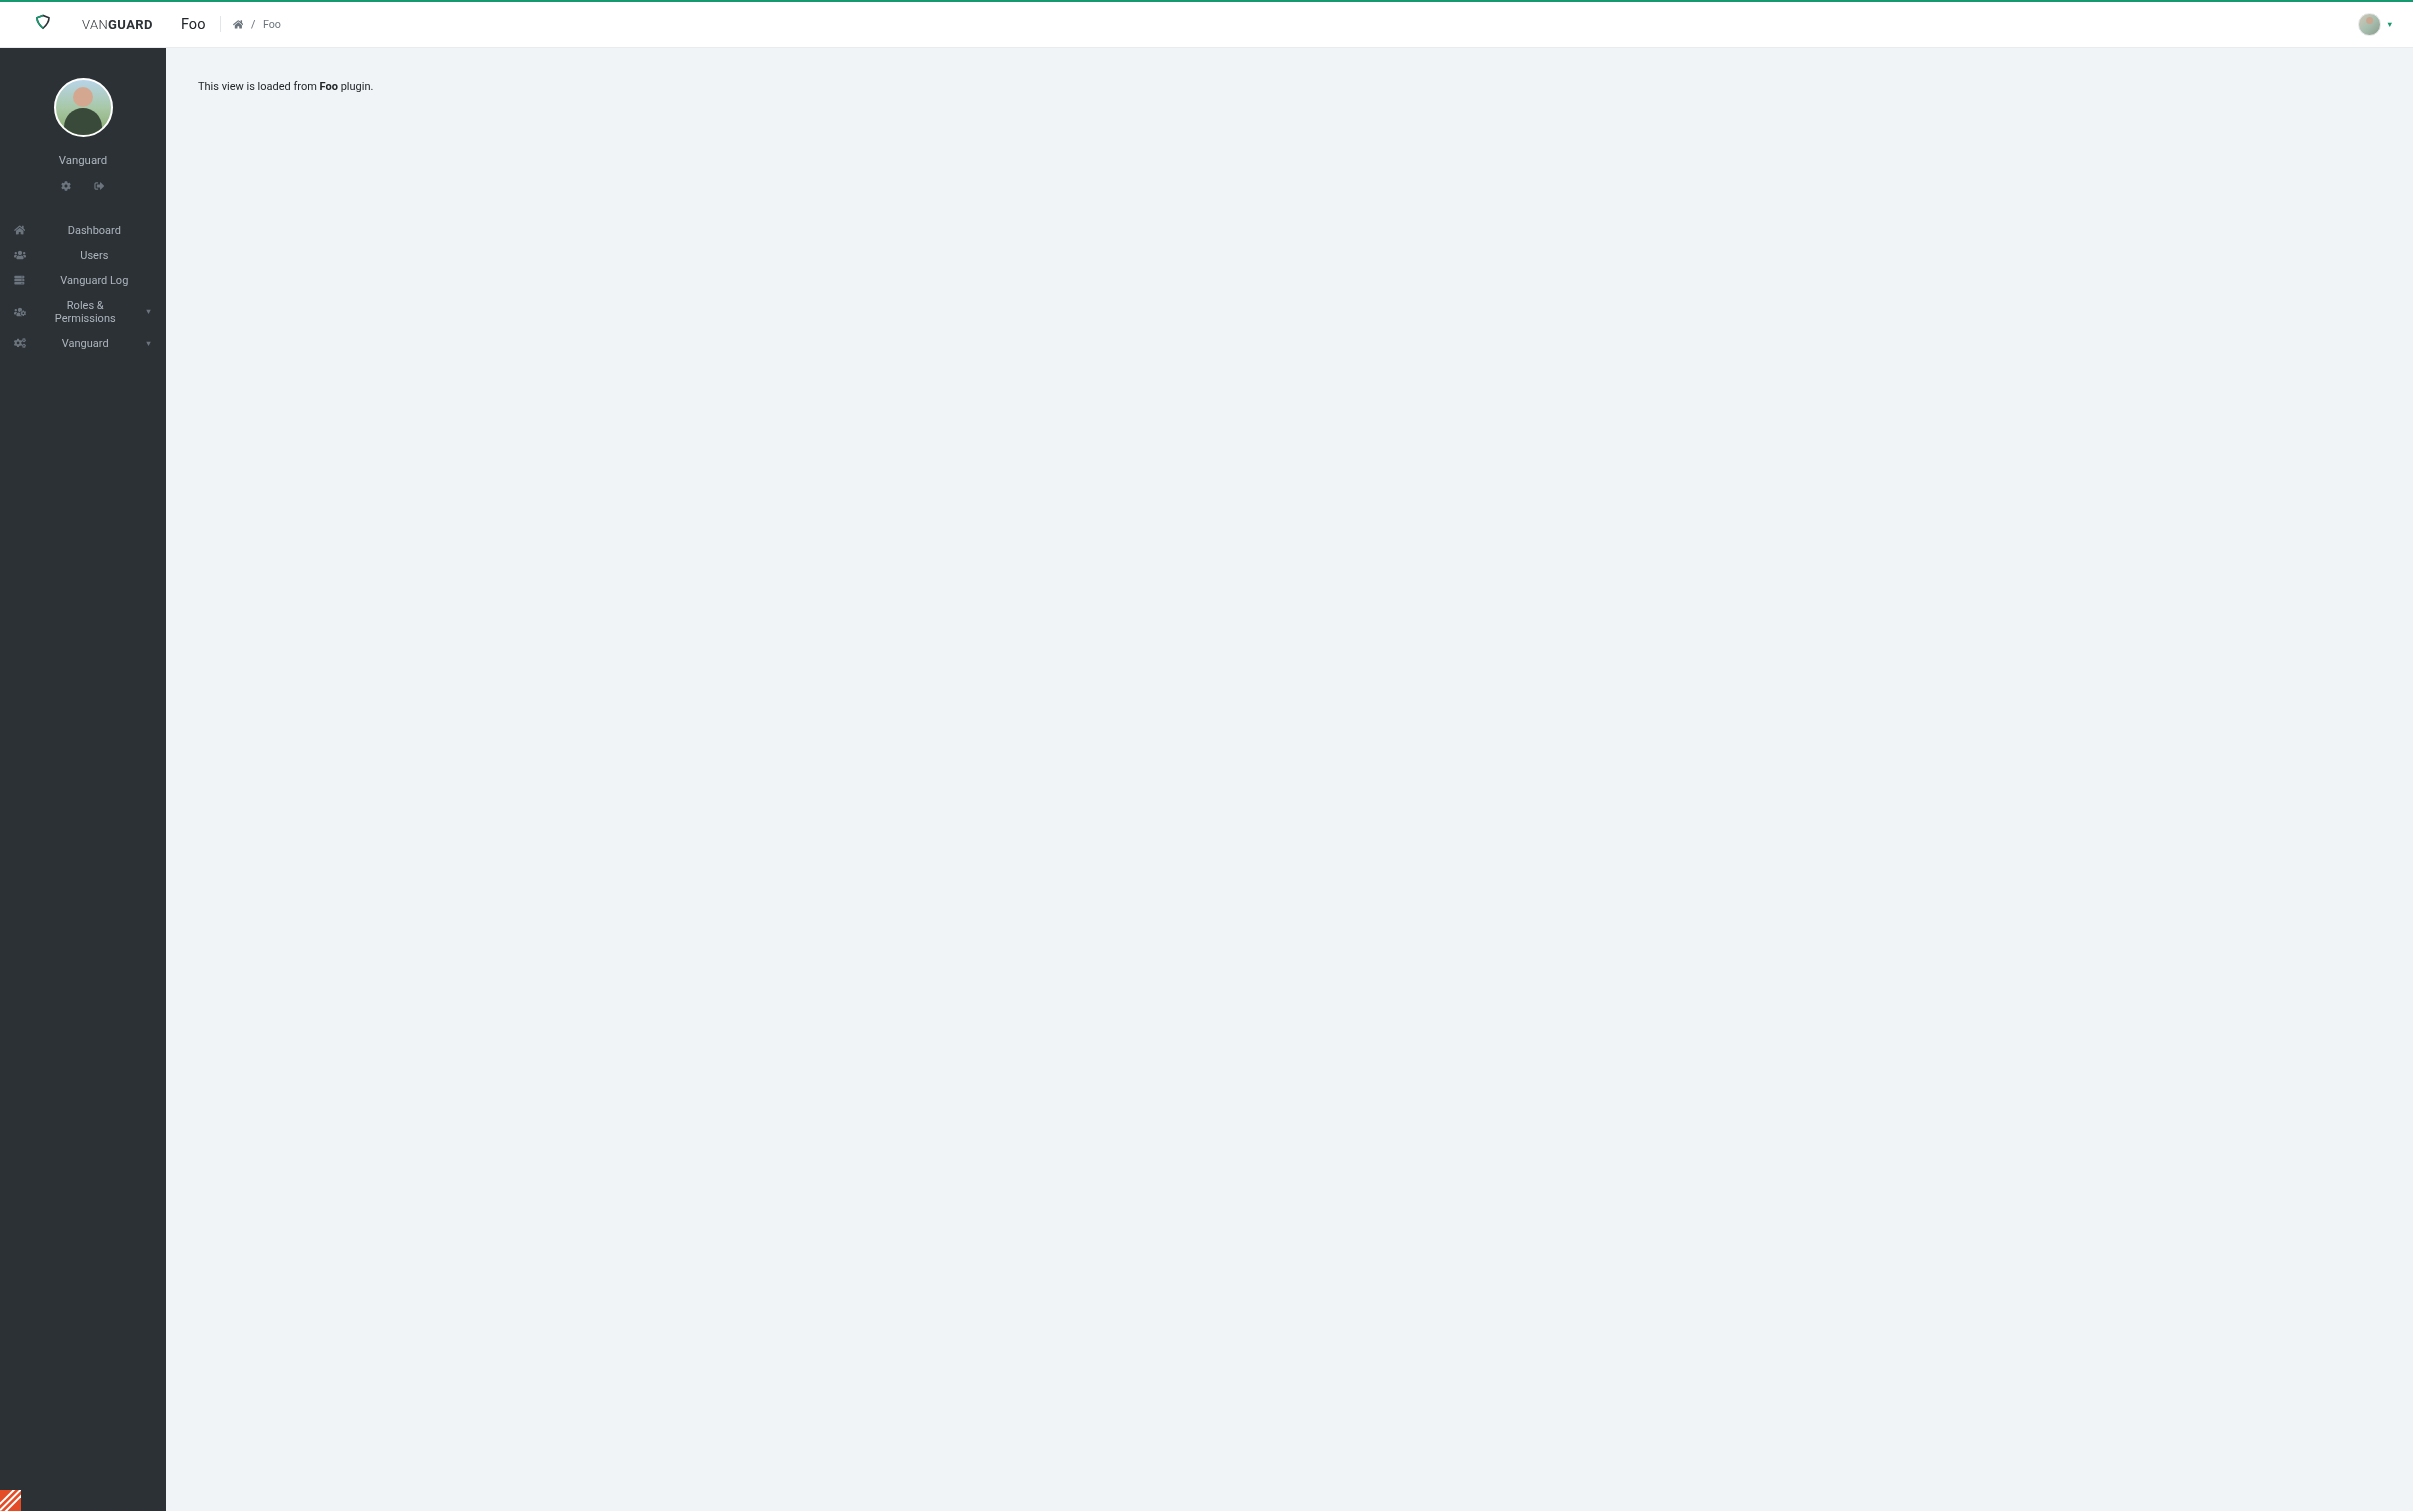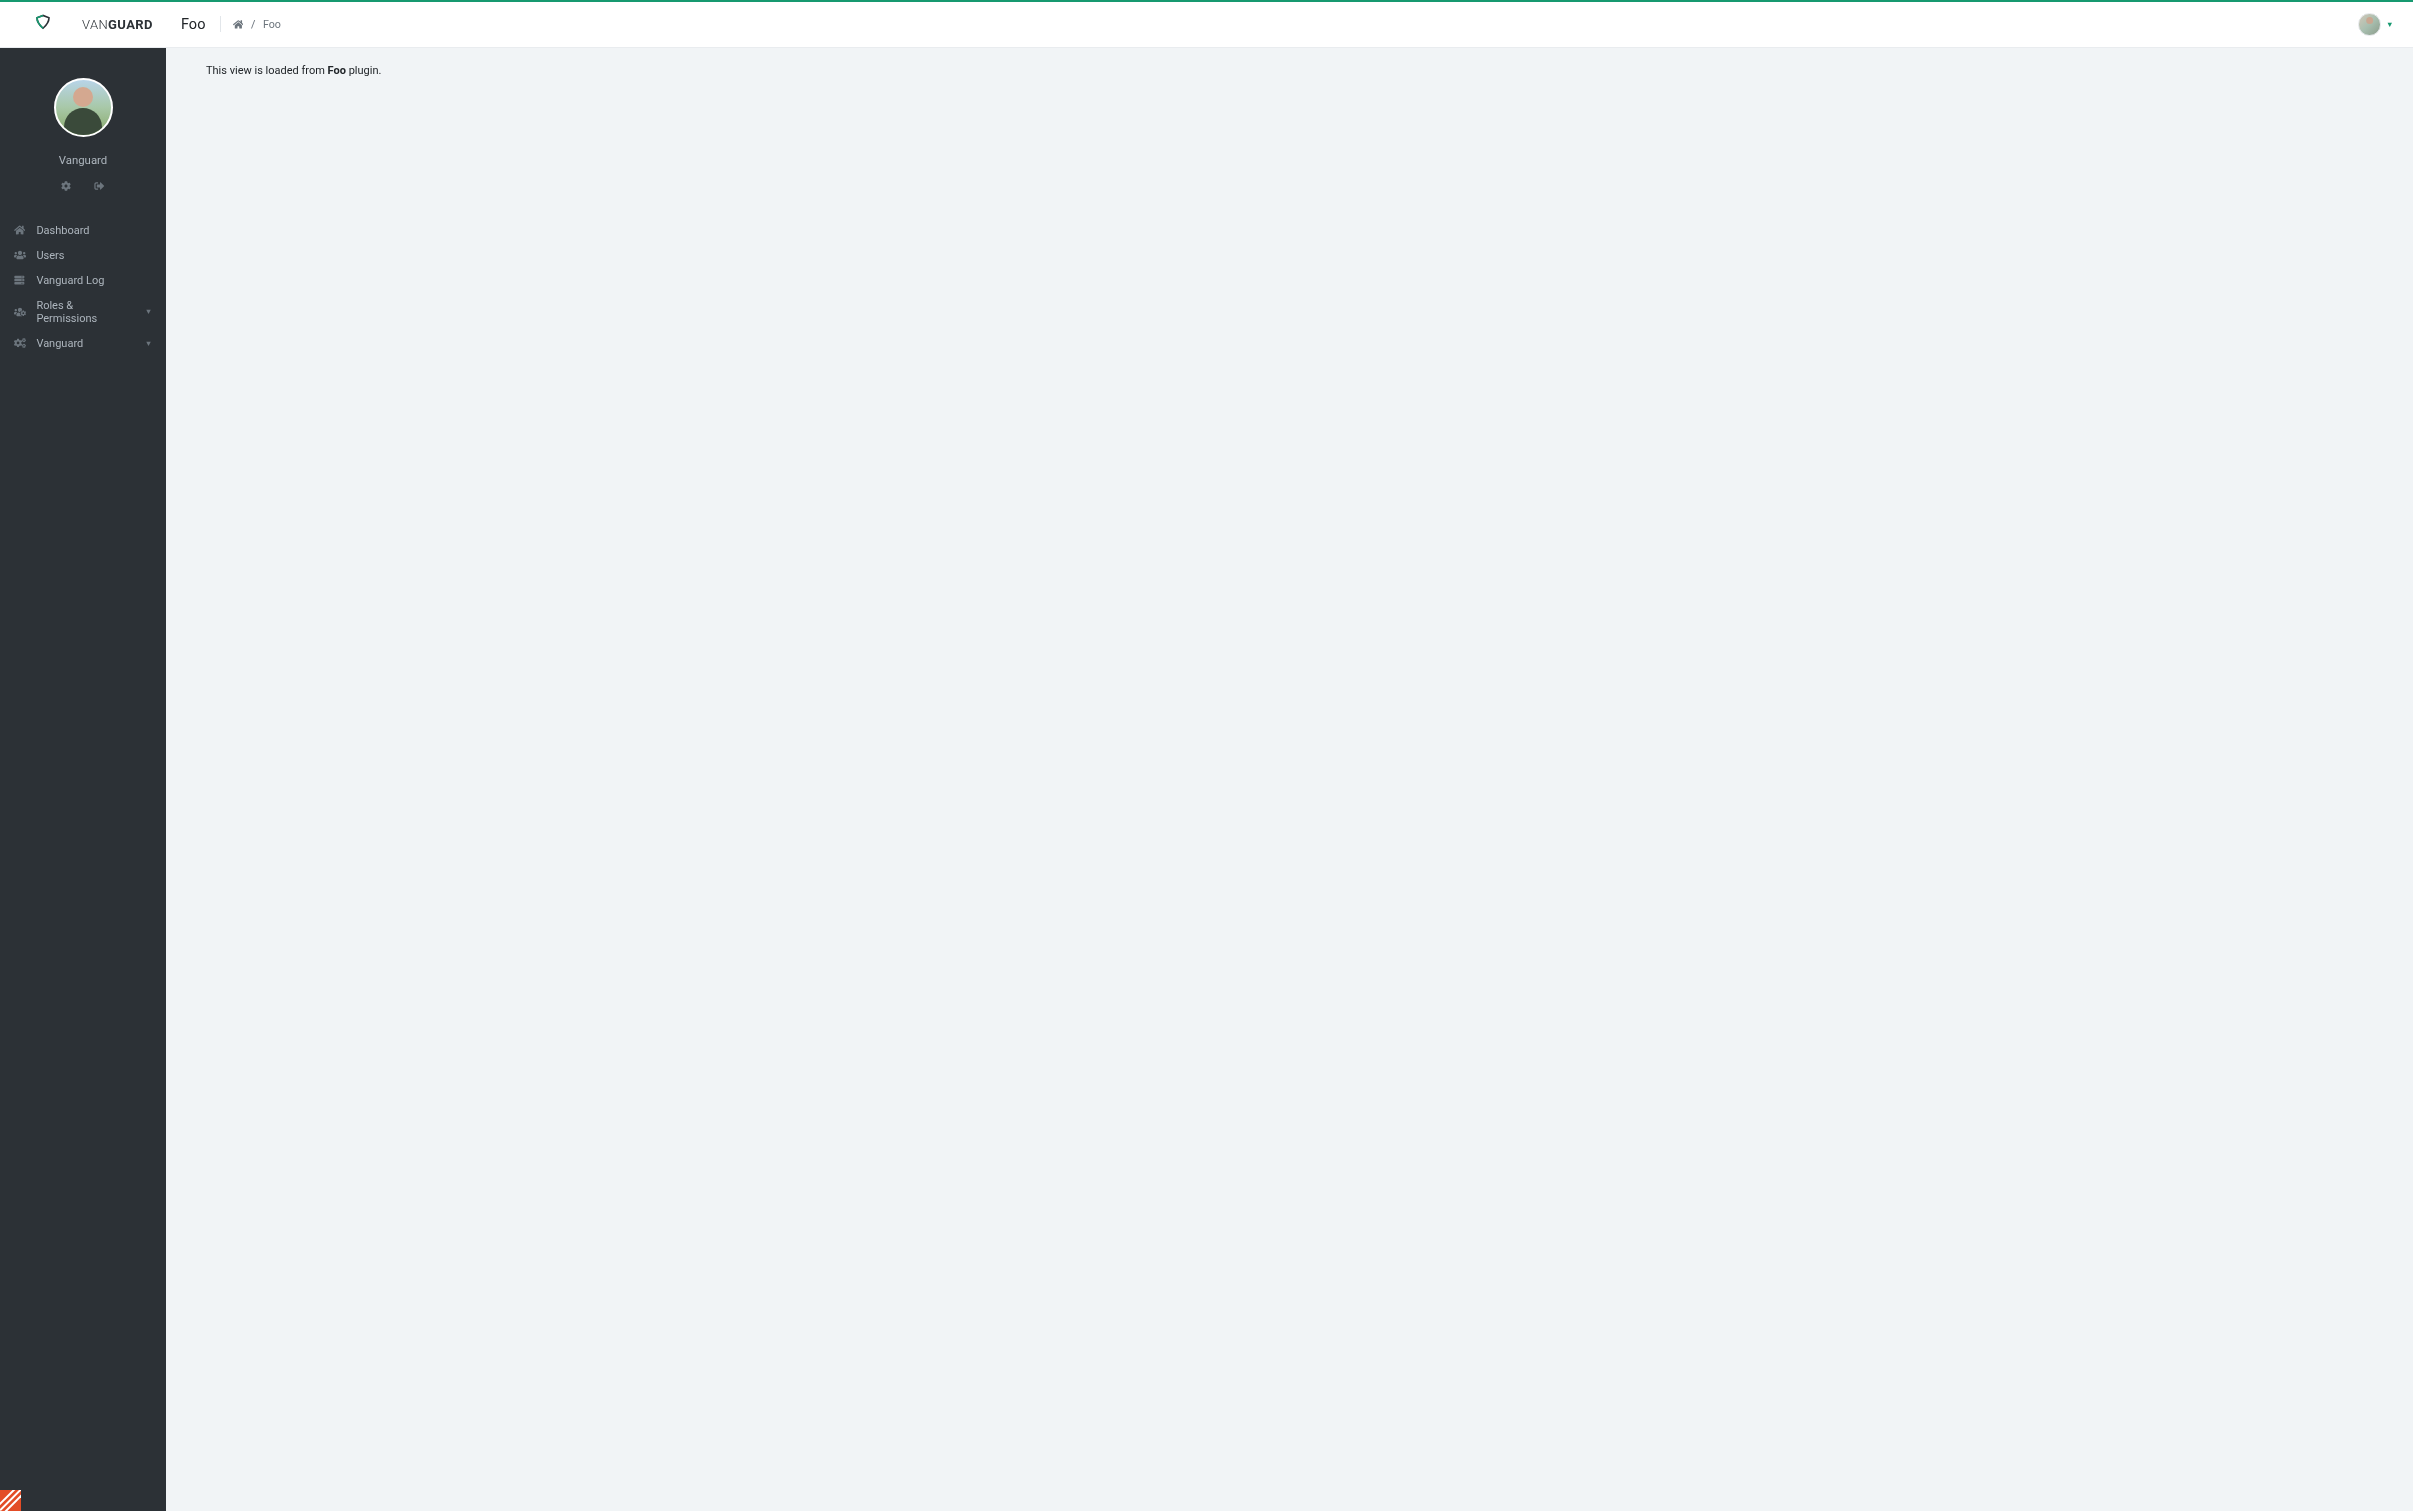--- a/index.html
+++ b/index.html
@@ -177,20 +177,21 @@
       gap: 23px;
       margin-top: 13.7px;
     }
     .sidebar-action {
       color: #6c757d;
       cursor: pointer;
       display: flex;
     }
     .nav {
       list-style: none;
+      text-align: center;
     }
     .nav-item {
       display: flex;
       align-items: center;
       padding: 6px 13.7px;
       font-size: 11px;
       color: #adb5bd;
       cursor: pointer;
       gap: 10.7px;
     }
@@ -202,23 +203,22 @@
     }
     .nav-label {
       flex: 1;
     }
     .nav-caret {
       font-size: 7.6px;
       color: #6c757d;
     }
     .main {
       flex: 1;
-      padding: 16px;
+      padding: 32px;
       overflow: auto;
-      margin-left: 24px;
     }
     .main-text {
       font-size: 11px;
       color: #212529;
     }
     .main-text .bold {
       font-weight: 700;
     }
     .corner-badge {
       position: fixed;

